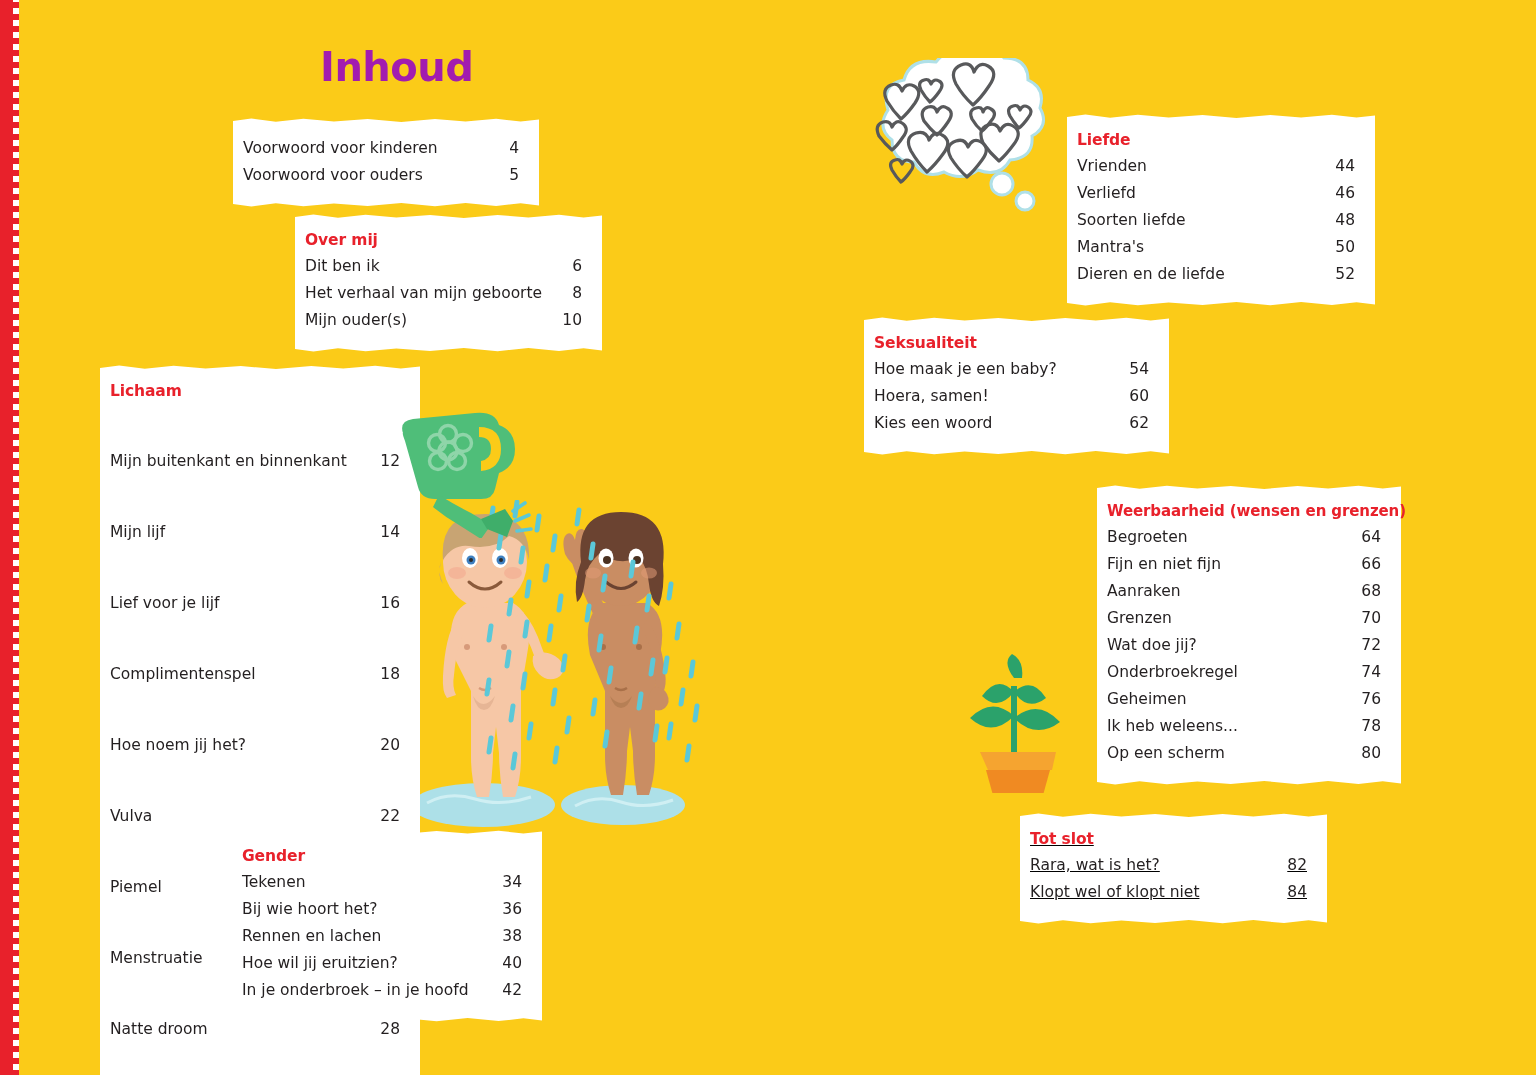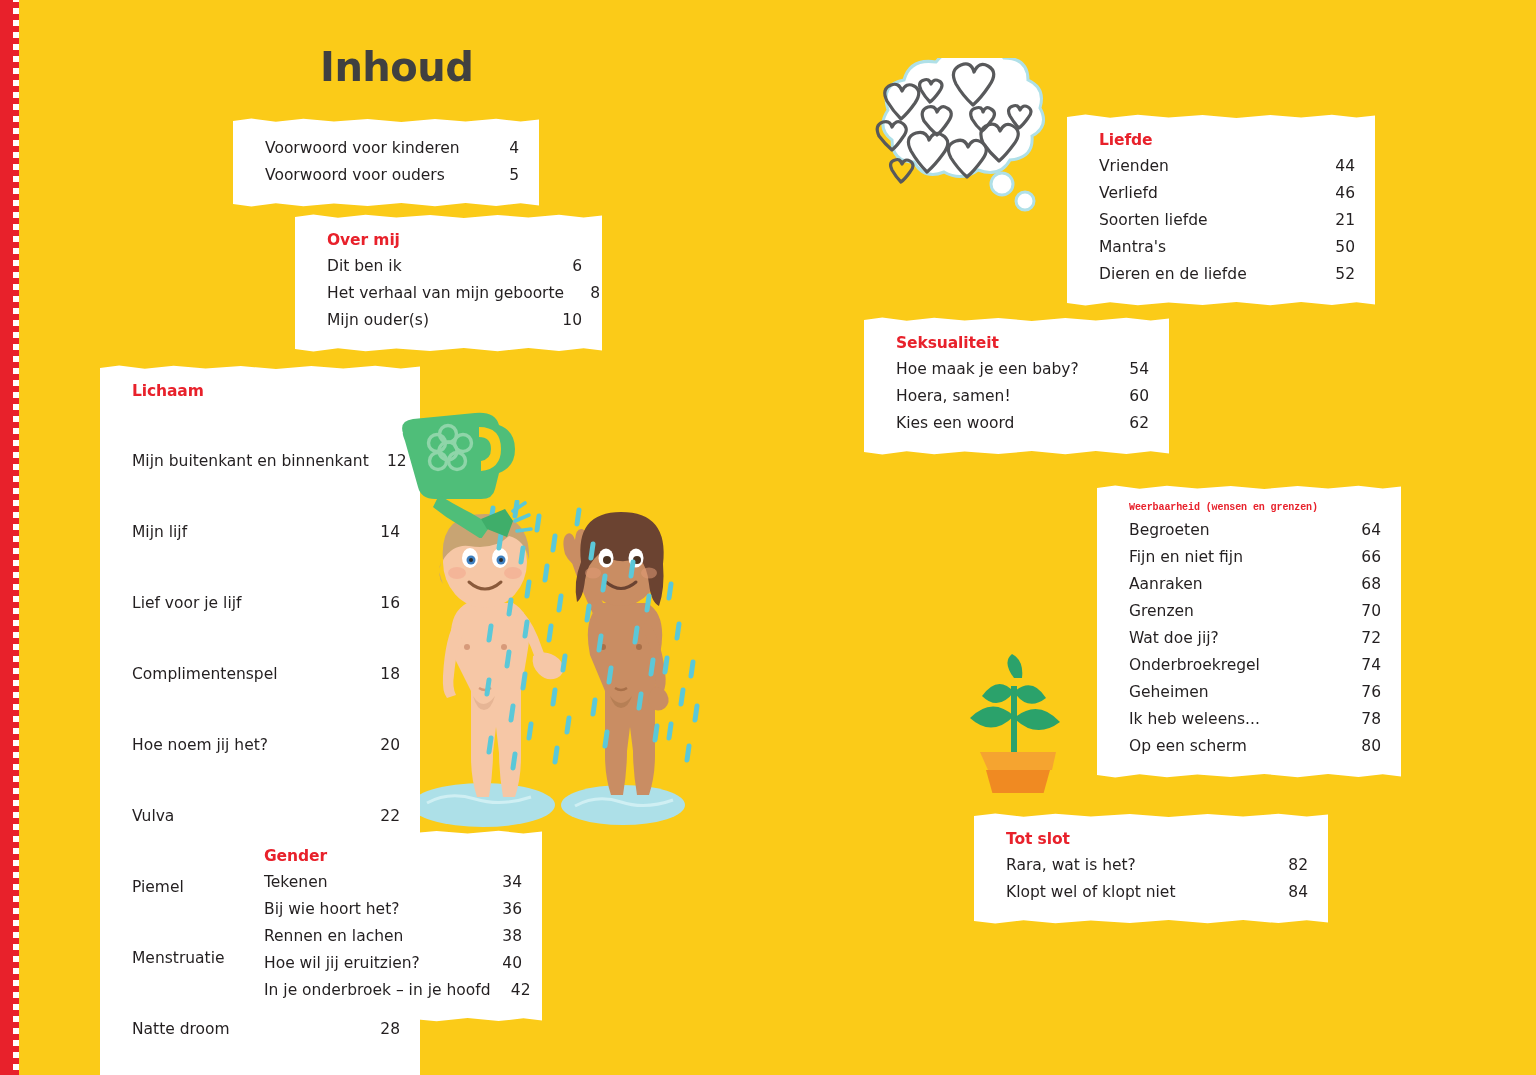--- a/index.html
+++ b/index.html
@@ -24,31 +24,31 @@
   .spine-dots{
     position:absolute; left:13px; top:-4px; width:6px; height:1083px;
     background-image: repeating-linear-gradient(to bottom,
        #ffffff 0px, #ffffff 6px, rgba(255,255,255,0) 6px, rgba(255,255,255,0) 12px);
     z-index:31;
   }
 
   
   .title{
     position:absolute; left:320px; top:44px;
-    font-size:40px; font-weight:bold; color:#404040;
+    font-size:40px; font-weight:bold; color:#a21caf;
     letter-spacing:-0.5px;
     font-family:"DejaVu Sans","Liberation Sans",sans-serif;
   }
 
   
   .box{
     position:absolute;
     background:#FFFFFF;
     z-index:20;
-    padding:13px 20px 14px 32px;
+    padding:13px 20px 14px 10px;
     filter: drop-shadow(0 0 0 rgba(0,0,0,0));
   }
   .box::before,
   .box::after{
     content:""; position:absolute; left:0; right:0; height:5px;
     background:#FFFFFF;
   }
   .box::before{ top:-4px;
     clip-path: polygon(0% 60%, 6% 10%, 14% 75%, 23% 15%, 33% 70%, 44% 20%,
                        55% 80%, 66% 18%, 76% 72%, 86% 14%, 94% 70%, 100% 30%,
@@ -81,22 +81,22 @@
   #box-lichaam .pg{ width:28px;margin-top:44px; }
   #box-gender    { left:232px; top:834px;  width:310px; }
   #box-gender .pg{ width:30px; }
 
   #box-liefde    { left:1067px; top:118px; width:308px; }
   #box-liefde .pg{ width:28px; }
   #box-seks      { left:864px;  top:321px; width:305px; }
   #box-seks .pg{ width:28px; }
   #box-weer      { left:1097px; top:489px; width:304px; }
   #box-weer .pg{ width:28px; }
-  #box-weer .box-head{ font-size:10px;font-family:Liberation Mono, monospace; }
-  #box-totslot   { left:974px;  top:817px; width:354px; }
+  #box-weer .box-head{ font-size:15px; }
+  #box-totslot   { left:1020px;  top:817px; width:307px;text-decoration:underline; }
   #box-totslot .pg{ width:28px; }
   #box-extra     { left:975px;  top:907px; width:307px; padding-top:17px;}
   #box-extra .pg{ width:28px; }
 
   
   .art{ position:absolute; z-index:10; }
   #art-bubble  { left:852px; top:58px;  width:200px; height:160px; }
   #art-can     { left:393px; top:403px; width:140px; height:135px; z-index:22;}
   #art-kids    { left:405px; top:500px; width:320px; height:345px; z-index:12;}
   #art-plant   { left:958px; top:648px; width:120px; height:145px; }
@@ -413,21 +413,21 @@
         <span class="pg">44</span>
       </div>
     <div class="row">
         <span class="lbl">Verliefd</span>
         <span class="spacer"></span>
         <span class="pg">46</span>
       </div>
     <div class="row">
         <span class="lbl">Soorten liefde</span>
         <span class="spacer"></span>
-        <span class="pg">21</span>
+        <span class="pg">48</span>
       </div>
     <div class="row">
         <span class="lbl">Mantra's</span>
         <span class="spacer"></span>
         <span class="pg">50</span>
       </div>
     <div class="row">
         <span class="lbl">Dieren en de liefde</span>
         <span class="spacer"></span>
         <span class="pg">52</span>

